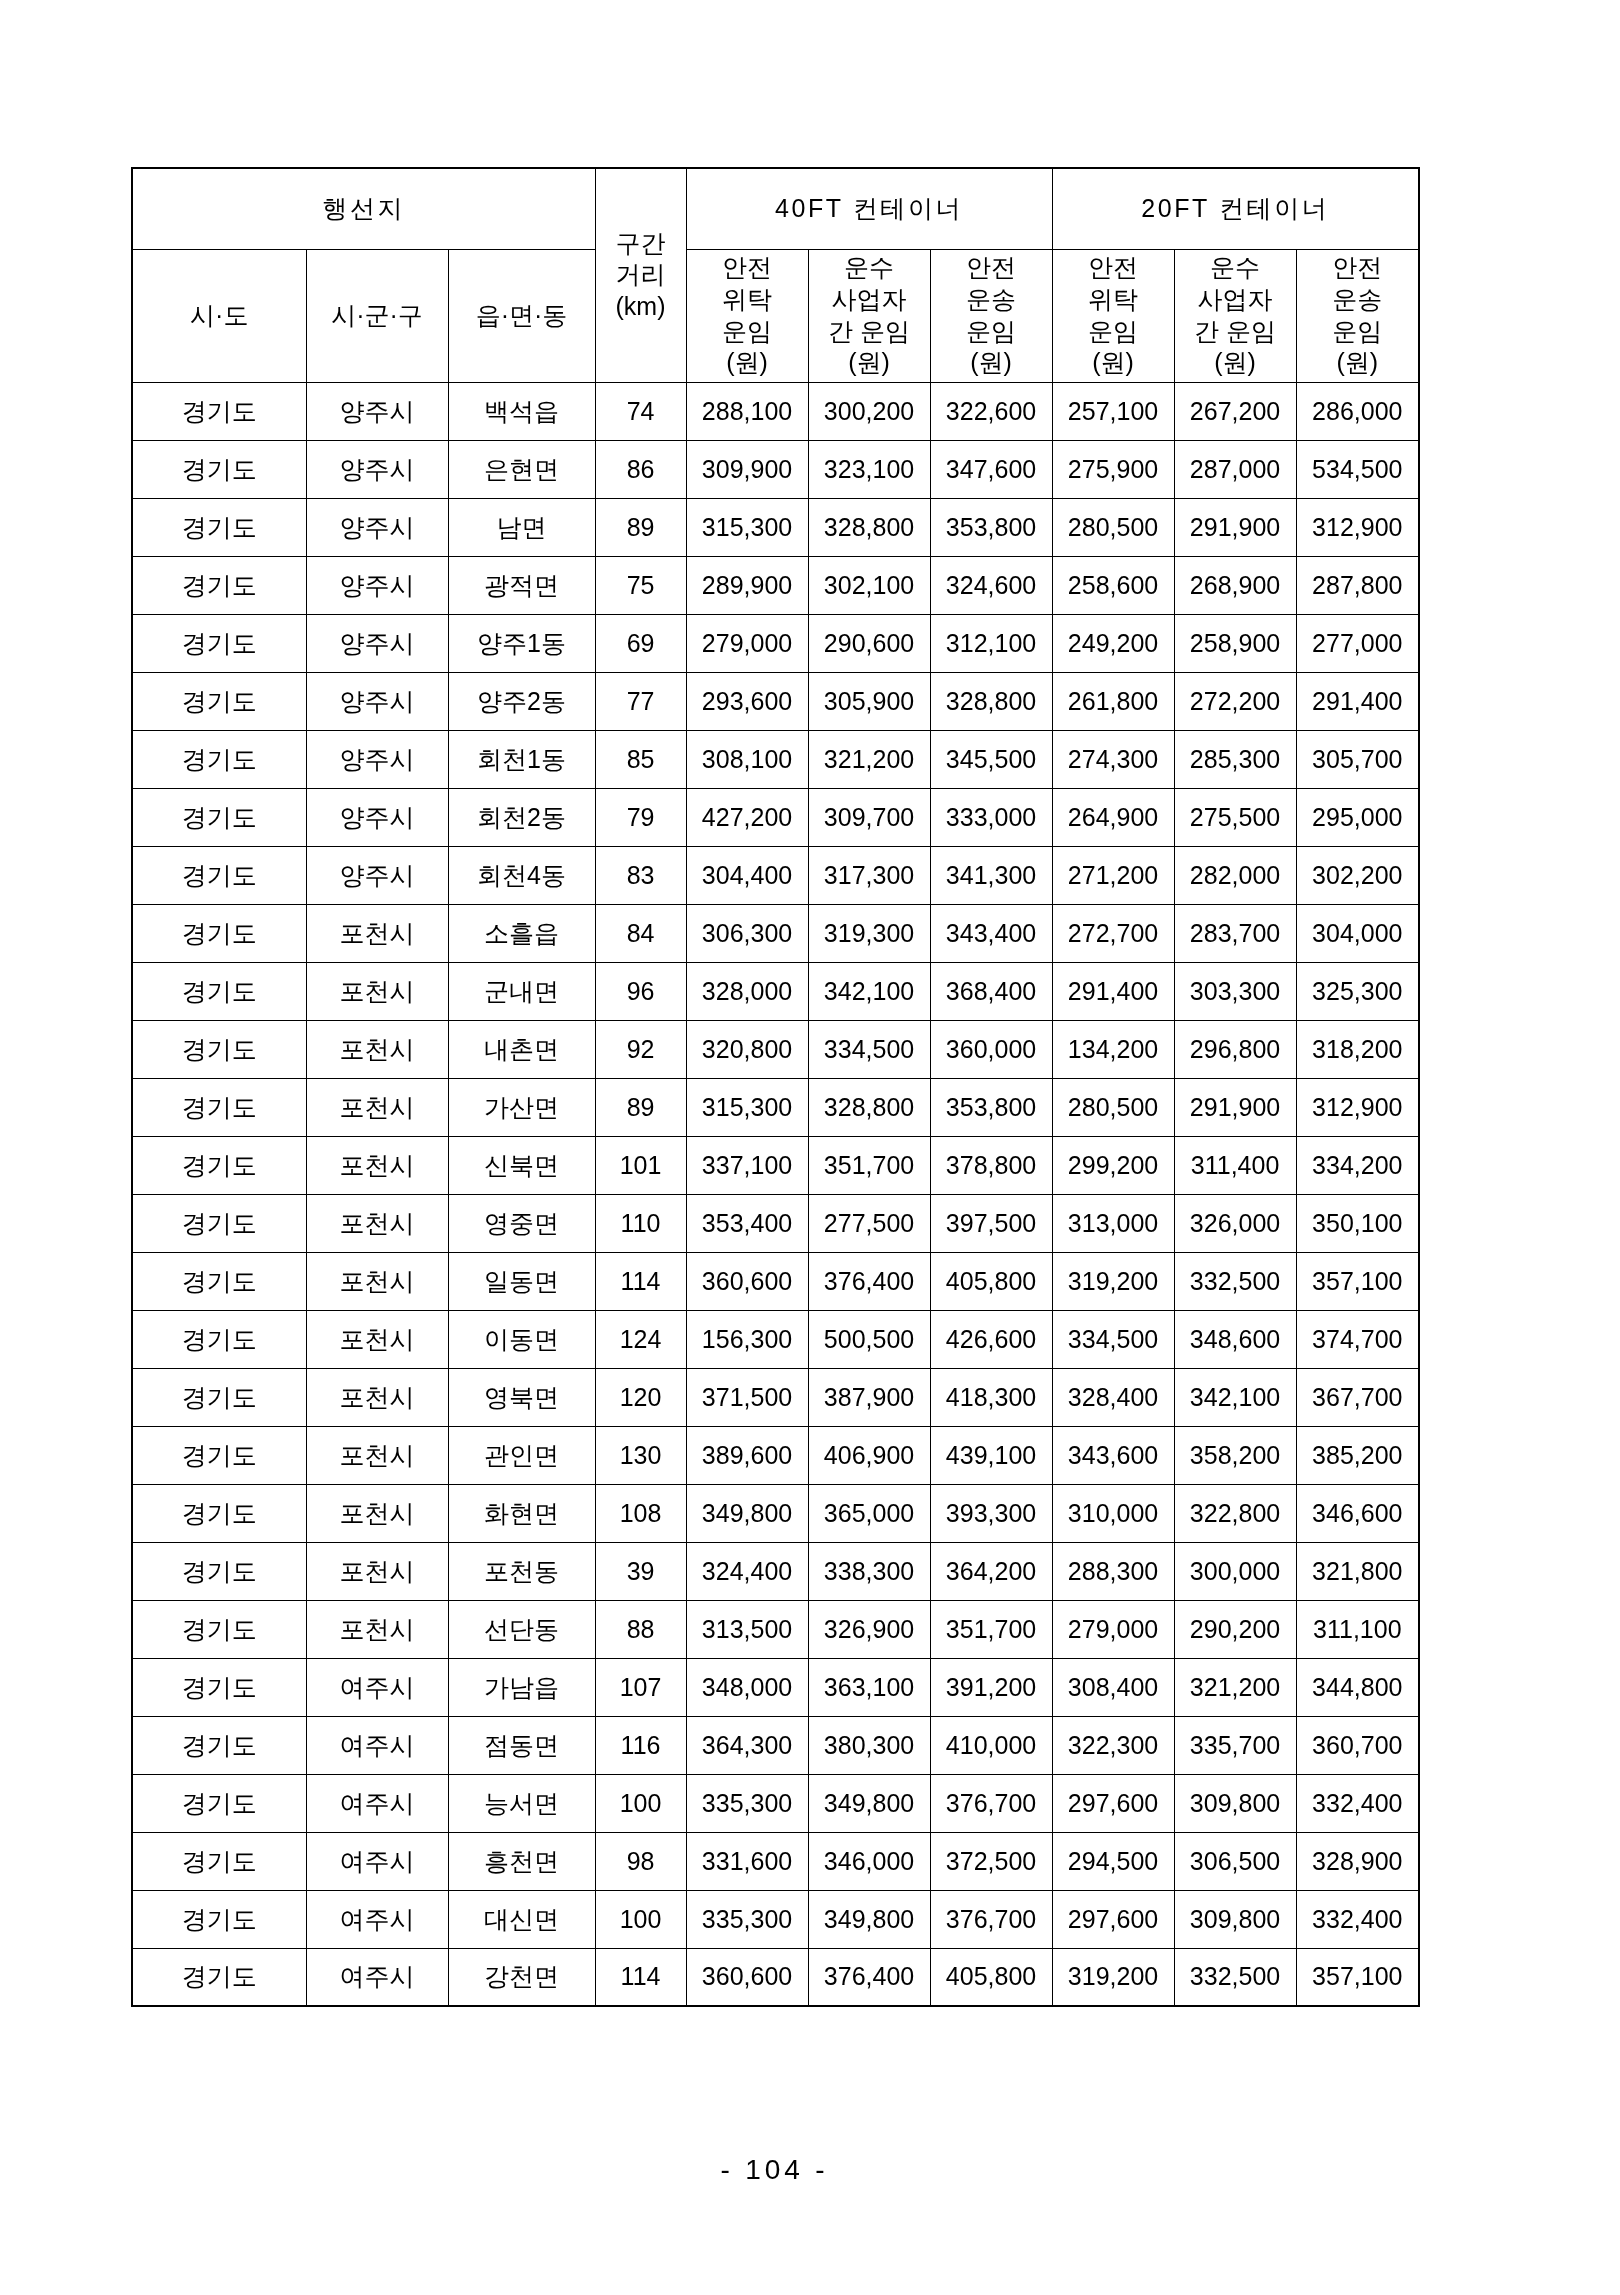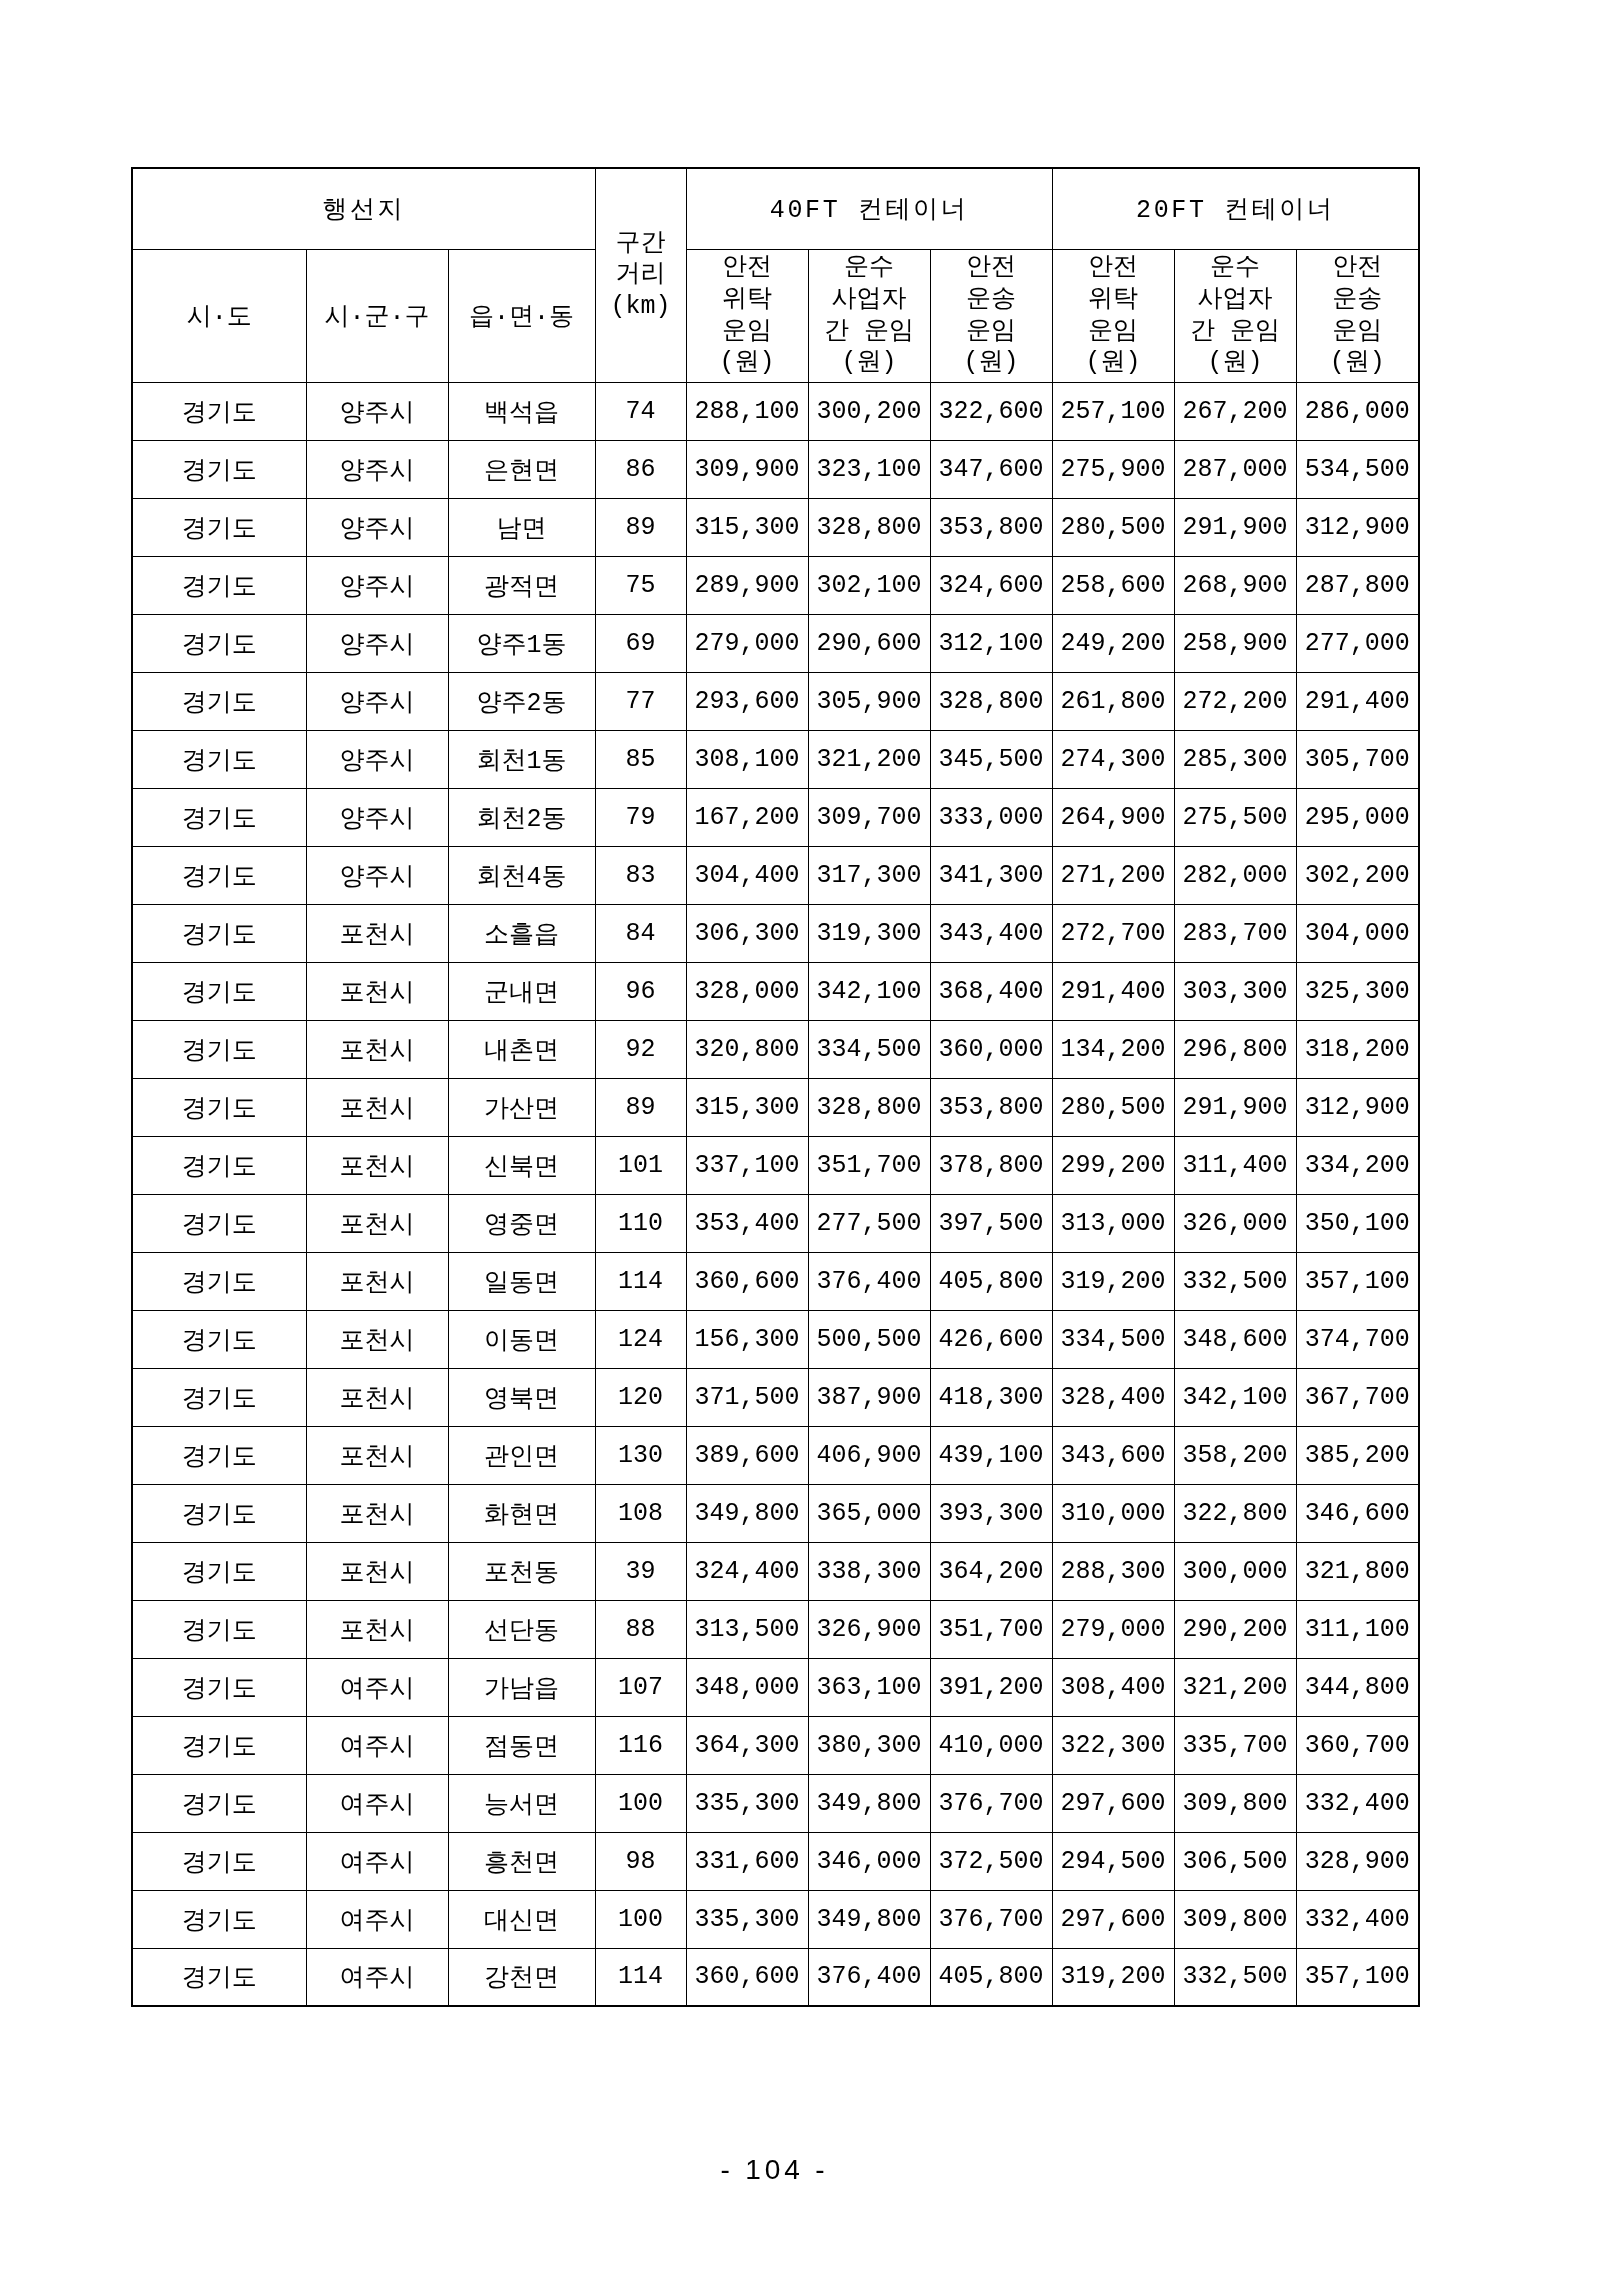--- a/index.html
+++ b/index.html
@@ -13,21 +13,20 @@
     font-family: "Liberation Sans", "DejaVu Sans", sans-serif;
   }
   table.fare {
     position: absolute;
     left: 131px;
     top: 167px;
     width: 1287px;
     border-collapse: collapse;
     table-layout: fixed;
     border: 2px solid #000;
-    font-family: Liberation Mono, monospace;
   }
   table.fare th, table.fare td {
     border: 1.3px solid #000;
     text-align: center;
     vertical-align: middle;
     font-weight: normal;
     font-size: 25px;
     padding: 0;
     overflow: hidden;
   }
@@ -188,21 +187,21 @@
           <td>345,500</td>
           <td>274,300</td>
           <td>285,300</td>
           <td>305,700</td>
         </tr>
         <tr>
           <td>경기도</td>
           <td>양주시</td>
           <td>회천2동</td>
           <td>79</td>
-          <td>167,200</td>
+          <td>427,200</td>
           <td>309,700</td>
           <td>333,000</td>
           <td>264,900</td>
           <td>275,500</td>
           <td>295,000</td>
         </tr>
         <tr>
           <td>경기도</td>
           <td>양주시</td>
           <td>회천4동</td>

